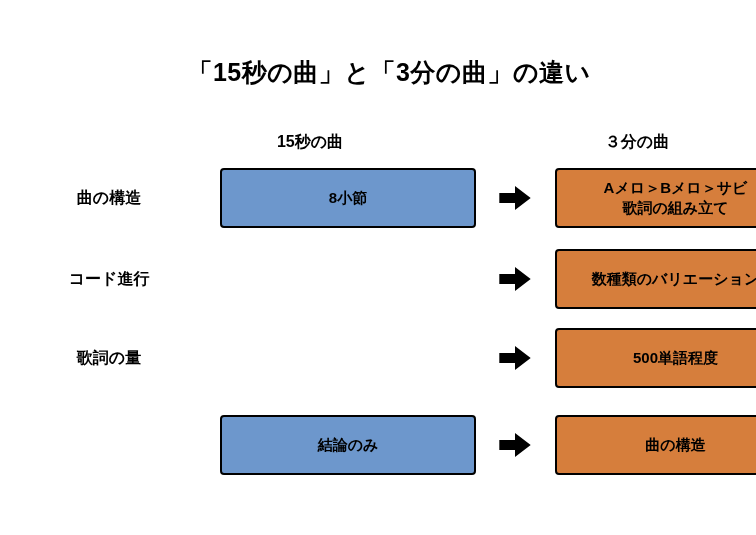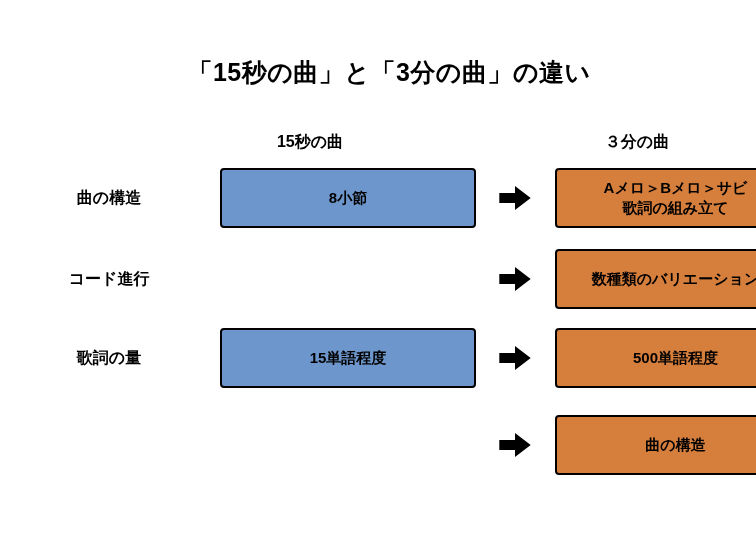--- a/index.html
+++ b/index.html
@@ -124,32 +124,32 @@
     <svg class="arrow" viewBox="0 0 34 26" aria-hidden="true">
       <path d="M0 7.5 H17 V0 L34 13 L17 26 V18.5 H0 Z"></path>
     </svg>
     <div class="box orange">
       <span>数種類のバリエーション</span>
     </div>
   </div>
 
   <div class="row r3">
     <div class="row-label">歌詞の量</div>
-    <div class="box blue">
-      <span>15単語程度</span>
-    </div>
     <svg class="arrow" viewBox="0 0 34 26" aria-hidden="true">
       <path d="M0 7.5 H17 V0 L34 13 L17 26 V18.5 H0 Z"></path>
     </svg>
     <div class="box orange">
       <span>500単語程度</span>
     </div>
   </div>
 
   <div class="row r4">
+    <div class="box blue">
+      <span>結論のみ</span>
+    </div>
     <svg class="arrow" viewBox="0 0 34 26" aria-hidden="true">
       <path d="M0 7.5 H17 V0 L34 13 L17 26 V18.5 H0 Z"></path>
     </svg>
     <div class="box orange">
       <span>曲の構造</span>
     </div>
   </div>
 </div>
 
 </body></html>

